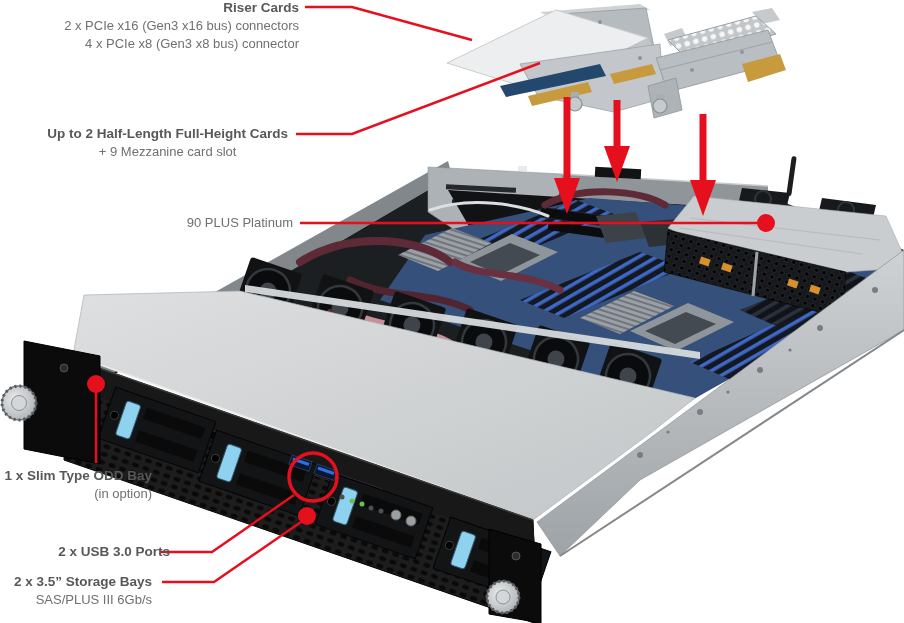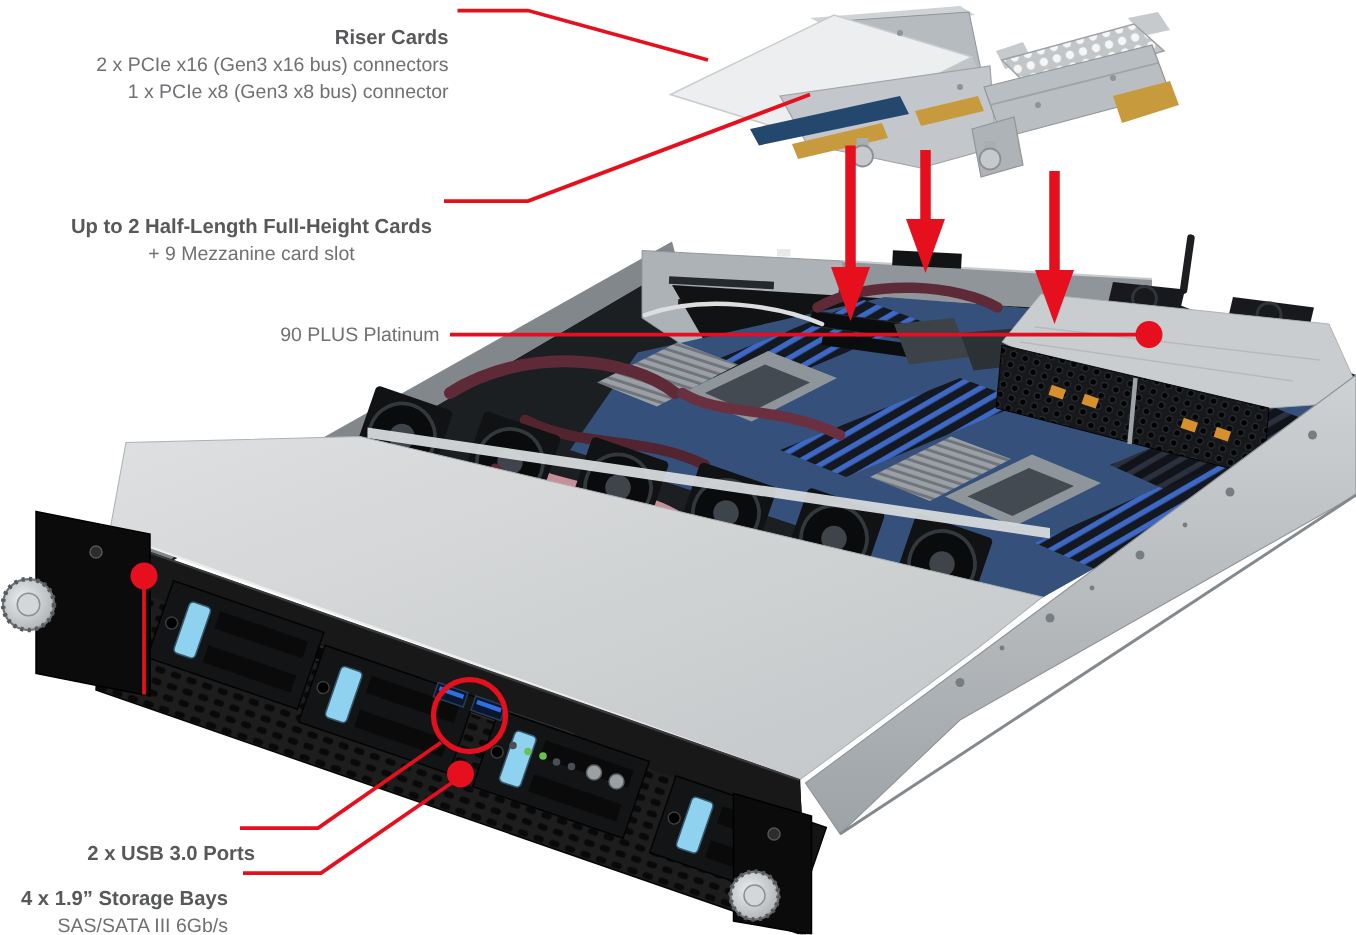--- a/index.html
+++ b/index.html
@@ -2,21 +2,21 @@
 <html><head>
 <meta charset="utf-8">
 <style>
   html,body{margin:0;padding:0;background:#ffffff;}
   .canvas{
     position:relative;width:904px;height:623px;background:#ffffff;overflow:hidden;
     font-family:"Liberation Sans", sans-serif;
   }
   .figure{position:absolute;left:0;top:0;}
   .callout{position:absolute;text-align:right;}
-  .callout-title{font-weight:bold;font-size:13.5px;line-height:18px;color:#57585a;white-space:nowrap;margin-top:17px;}
+  .callout-title{font-weight:bold;font-size:13.5px;line-height:18px;color:#57585a;white-space:nowrap;}
   .callout-sub{font-size:13px;line-height:18px;color:#6f7073;white-space:nowrap;}
 </style>
 </head>
 <body>
 
 <div class="canvas">
 
   <svg class="figure" width="904" height="623" viewBox="0 0 904 623">
     <defs>
       <linearGradient id="coverGrad" x1="0" y1="0" x2="1" y2="1">
@@ -347,35 +347,39 @@
         <polygon points="604,146 630,146 617,182" fill="#e60f1e"></polygon>
         <line x1="703" y1="114" x2="703" y2="182" stroke="#e60f1e" stroke-width="7"></line>
         <polygon points="690,180 716,180 703,216" fill="#e60f1e"></polygon>
       </g>
     </g>
   </svg>
 
   <div class="callout" style="top:-1px; right:605px;">
     <div class="callout-title">Riser Cards</div>
     <div class="callout-sub">2 x PCIe x16 (Gen3 x16 bus) connectors</div>
-    <div class="callout-sub">1 x PCIe x8 (Gen3 x8 bus) connector</div>
+    <div class="callout-sub">4 x PCIe x8 (Gen3 x8 bus) connector</div>
   </div>
 
   <div class="callout" style="top:125px; right:616px;text-align:center;">
     <div class="callout-title">Up to 2 Half-Length Full-Height Cards</div>
     <div class="callout-sub">+ 9 Mezzanine card slot</div>
   </div>
 
   <div class="callout" style="top:214px; right:611px;">
     <div class="callout-sub">90 PLUS Platinum</div>
   </div>
 
+  <div class="callout" style="top:467px; right:752px;">
+    <div class="callout-title">1 x Slim Type ODD Bay</div>
+    <div class="callout-sub">(in option)</div>
+  </div>
 
   <div class="callout" style="top:543px; right:734px;">
     <div class="callout-title">2 x USB 3.0 Ports</div>
   </div>
 
   <div class="callout" style="top:573px; right:752px;">
-    <div class="callout-title">4 x 1.9” Storage Bays</div>
-    <div class="callout-sub">SAS/SATA III 6Gb/s</div>
+    <div class="callout-title">2 x 3.5” Storage Bays</div>
+    <div class="callout-sub">SAS/PLUS III 6Gb/s</div>
   </div>
 
 </div>
 
 </body></html>

